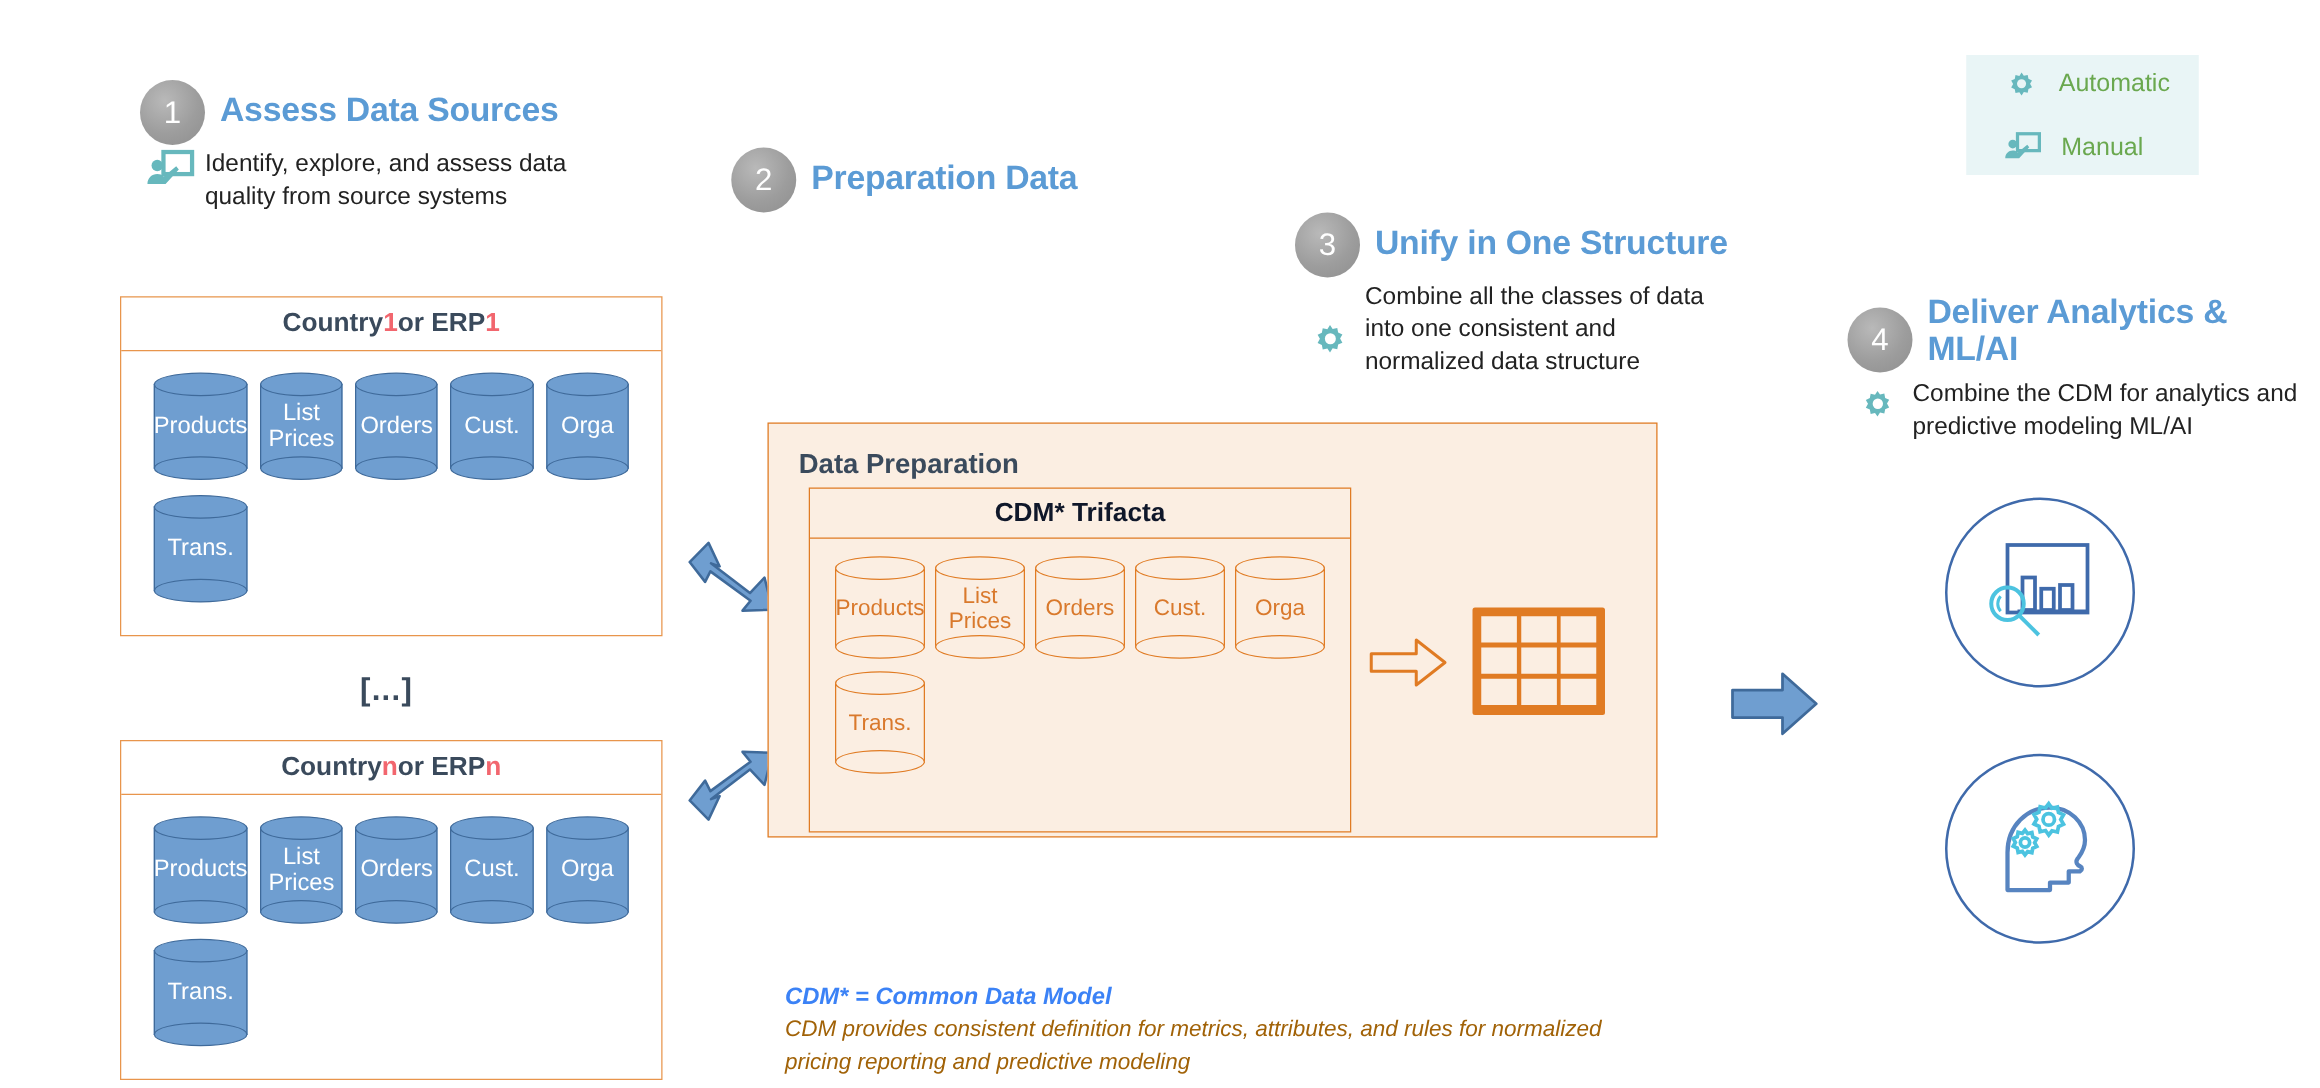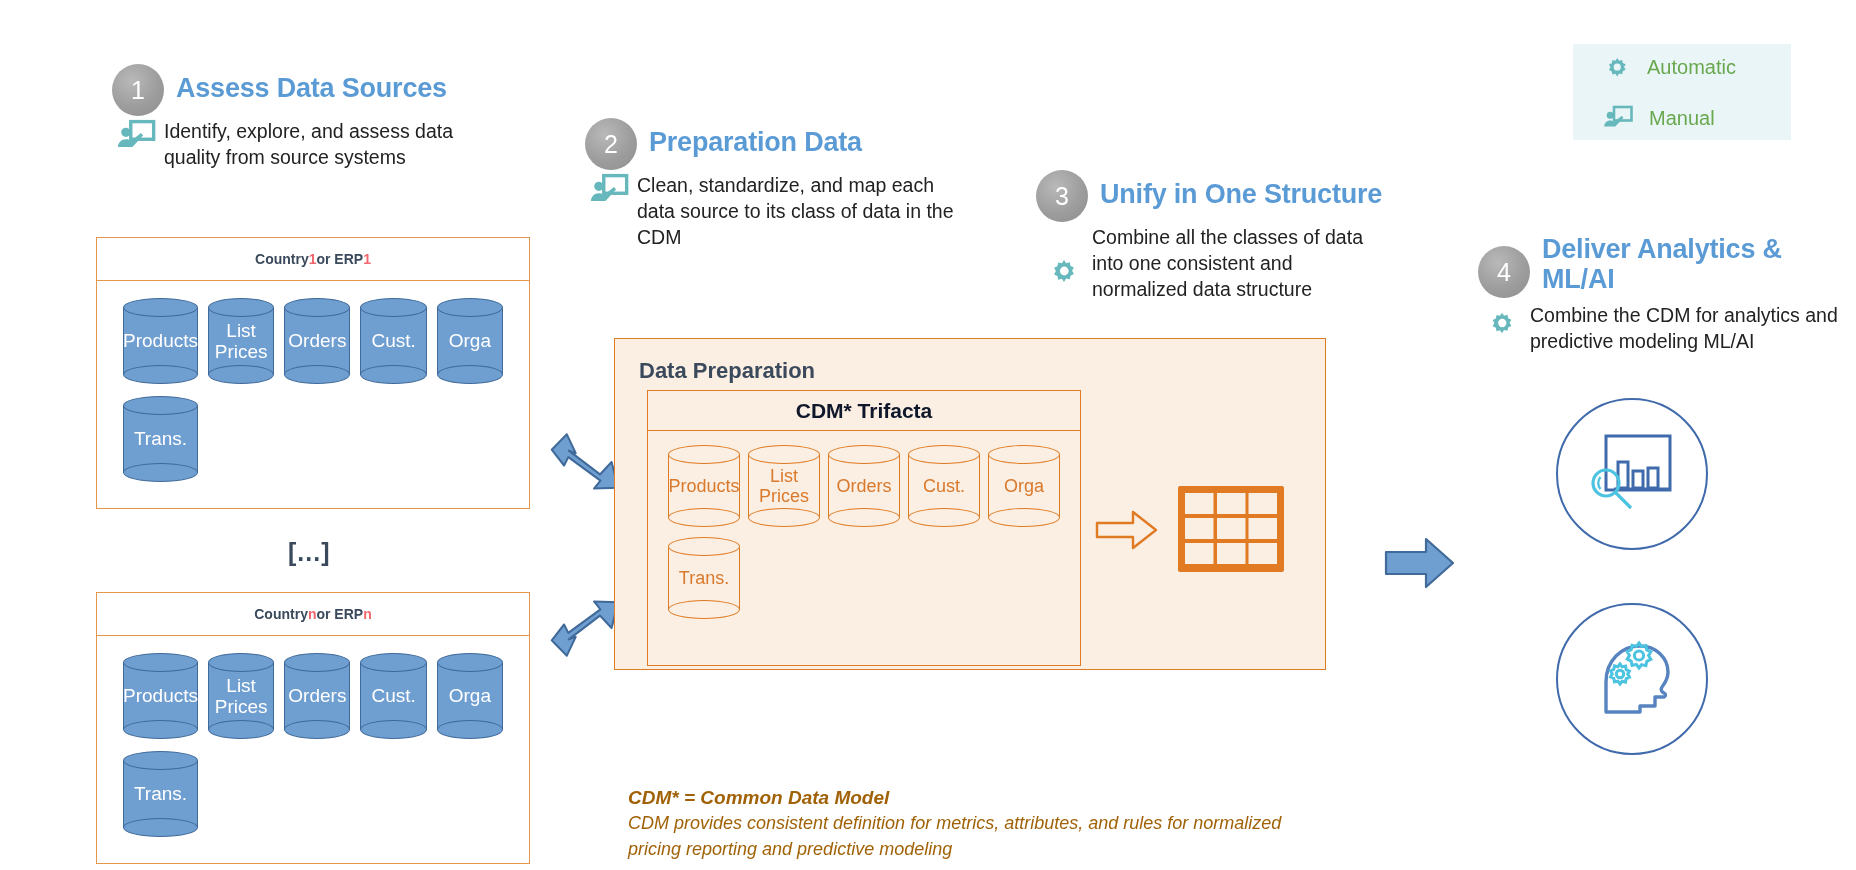--- a/index.html
+++ b/index.html
@@ -29,35 +29,35 @@
   }
   .step-body { display: flex; align-items: flex-start; margin-top: 3px; }
   .step-ico { flex: 0 0 44px; height: 40px; display:flex; align-items:flex-start; justify-content:center; }
   .step-desc {
     font-size: 19.5px; color: #222222; line-height: 1.33;
     margin-left: 6px;
   }
 
   
   .legend {
-    position: absolute; left: 1573px; top: 44px; width: 218px; height: 96px;
+    position: absolute; left: 1573px; top: 44px; width: 186px; height: 96px;
     background: #e9f5f6; display: flex; flex-direction: column;
     justify-content: center; padding-left: 30px; gap: 24px;
   }
   .legend-row { display: flex; align-items: center; gap: 16px; }
   .legend-label { color: #6aa84f; font-size: 20px; }
 
   
   .src-box {
     position: absolute; border: 1.6px solid #e8954c; background: #ffffff;
   }
   .src-title {
     height: 43px; border-bottom: 1.4px solid #e8954c;
     display: flex; align-items: center; justify-content: center;
-    font-size: 14px; font-weight: bold; color: #3a4a5c;
+    font-size: 21px; font-weight: bold; color: #3a4a5c;
   }
   .src-title .n { color: #f2666e; }
   .cyl-grid {
     display: grid; grid-template-columns: repeat(5, 1fr);
     gap: 12px 10px; padding: 17px 26px 20px 26px;
   }
   .cyl {
     position: relative; height: 86px;
     display: flex; align-items: center; justify-content: center;
     text-align: center; line-height: 1.12;
@@ -101,21 +101,21 @@
   }
   .cdm .cyl-grid { padding: 14px 20px 16px 20px; gap: 10px 8px; }
   .cdm .cyl { height: 82px; }
   .cdm .cyl .body { background: #fbeee2; border-left: 1.5px solid #e07b23; border-right: 1.5px solid #e07b23; }
   .cdm .cyl .top,
   .cdm .cyl .bot { background: #fbeee2; border: 1.5px solid #e07b23; }
   .cdm .cyl .lbl { color: #d9792c; font-size: 18px; }
 
   
   .foot { position: absolute; left: 628px; top: 787px; }
-  .foot-1 { font-size: 19px; font-weight: bold; font-style: italic; color: #a16207; }
+  .foot-1 { font-size: 19px; font-weight: bold; font-style: italic; color: #3b82f6; }
   .foot-2 { font-size: 18px; font-style: italic; color: #a16207; line-height: 1.42; margin-top: 2px; }
 
   
   .circ {
     position: absolute; width: 152px; height: 152px; border-radius: 50%;
     border: 2.4px solid #3f6aab; display:flex; align-items:center; justify-content:center;
   }
   svg { display: block; overflow: visible; }
 </style>
 </head>
@@ -159,30 +159,20 @@
         </svg>
       </div>
       <div class="step-desc" style="width:290px;">Identify, explore, and assess data quality from source systems</div>
     </div>
   </div>
 
   <div class="step" style="left:585px; top:118px; width:372px;">
     <div class="step-head">
       <div class="step-num">2</div>
       <div class="step-title">Preparation Data</div>
-    </div>
-    <div class="step-body" style="margin-left:2px;">
-      <div class="step-ico">
-        <svg width="40" height="34" viewBox="0 0 30 26" aria-hidden="true">
-          <rect x="11" y="2" width="17.5" height="13.5" fill="none" stroke="#67b8bd" stroke-width="2.6"></rect>
-          <circle cx="7.2" cy="10.2" r="3.5" fill="#67b8bd"></circle>
-          <path d="M1.2 21.5c0-3.6 2.7-6.1 6-6.1 1.6 0 3 .5 4 1.5l7.6-6.2 1.6 2-8.1 8.8H1.2z" fill="#67b8bd"></path>
-        </svg>
-      </div>
-      <div class="step-desc" style="width:330px;">Clean, standardize, and map each data source to its class of data in the CDM</div>
     </div>
   </div>
 
   <div class="step" style="left:1036px; top:170px; width:350px;">
     <div class="step-head">
       <div class="step-num">3</div>
       <div class="step-title">Unify in One Structure</div>
     </div>
     <div class="step-body" style="margin-left:6px;align-items:center;">
       <div class="step-ico" style="padding-top:10px;">

